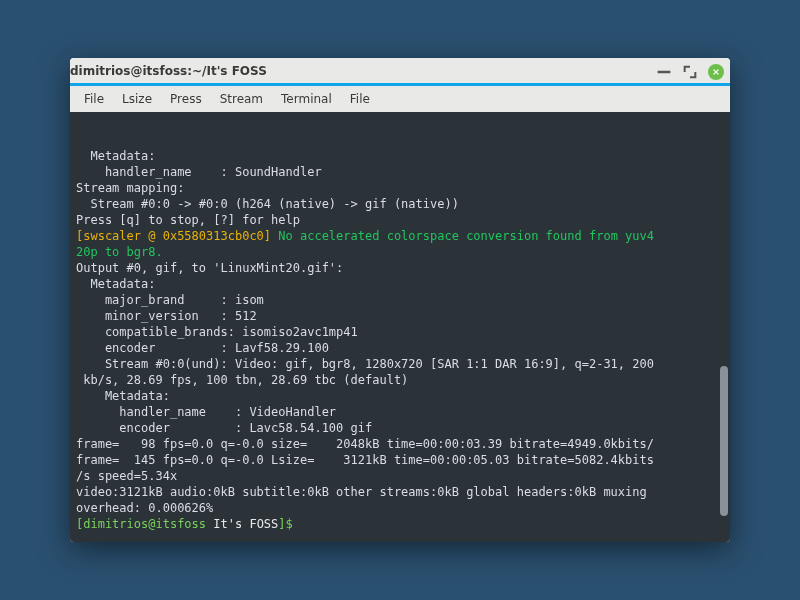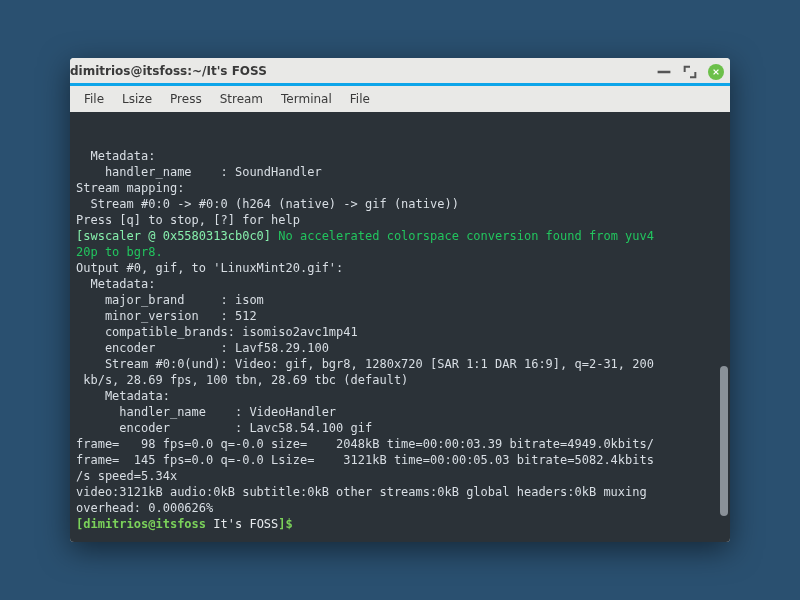--- a/index.html
+++ b/index.html
@@ -72,23 +72,23 @@
     font-family: "DejaVu Sans Mono", "Liberation Mono", Consolas, monospace;
     font-size: 12px;
     line-height: 16px;
     padding: 4px 6px 12px 6px;
     position: relative;
     height: 430px;
     overflow: hidden;
     white-space: pre;
   }
   .terminal .line { white-space: pre; }
-  .c-cyan    { color: #86efac; }
+  .c-cyan    { color: #eab308; }
   .c-yellow  { color: #22c55e; }
-  .c-green   { color: #7bd25a; font-weight: 700; }
+  .c-green   { color: #7bd25a; font-weight: 400; }
   .c-white   { color: #e6e9ec; font-weight: 400; }
   .c-dim     { color: #d8dee4; }
   .scrollbar-track {
     position: absolute;
     right: 2px; top: 4px; bottom: 4px;
     width: 8px;
     background: transparent;
   }
   .scrollbar-thumb {
     position: absolute;

